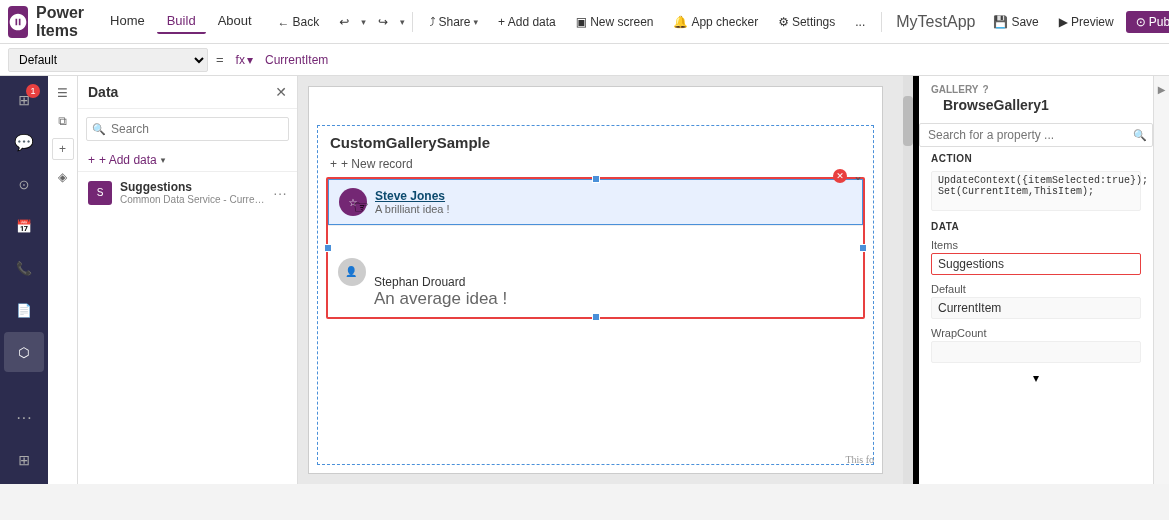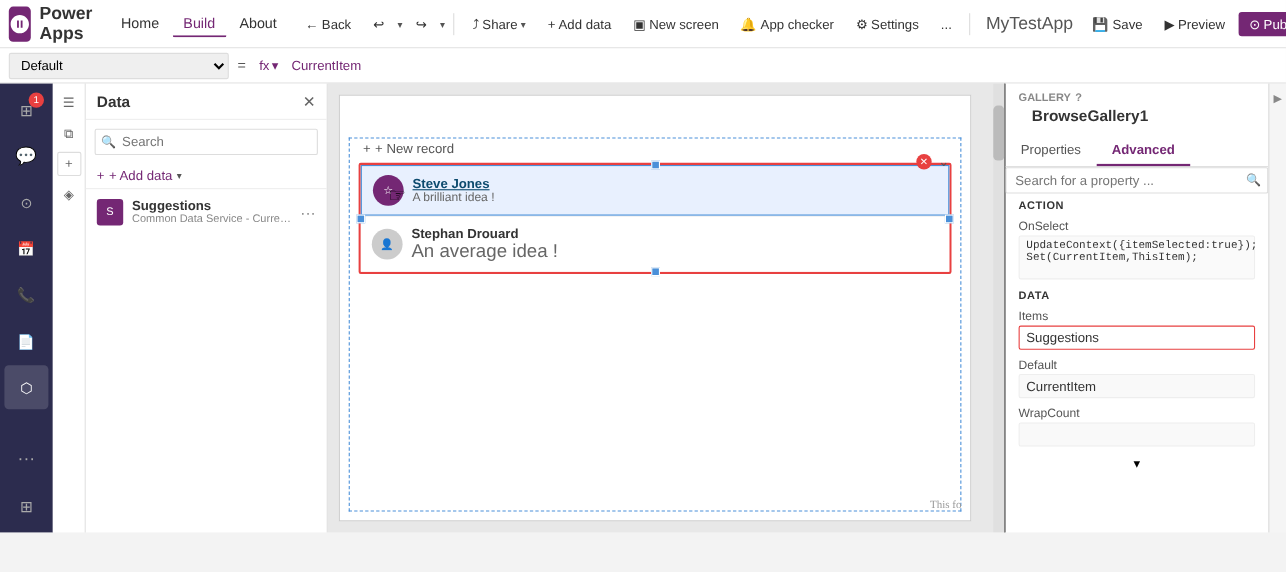--- a/index.html
+++ b/index.html
@@ -46,21 +46,21 @@
     .data-item-info { flex: 1; min-width: 0; }
     .data-item-name { font-size: 12px; font-weight: 600; color: #333; }
     .data-item-sub { font-size: 10px; color: #888; white-space: nowrap; overflow: hidden; text-overflow: ellipsis; }
     .data-item-more { color: #888; font-size: 14px; cursor: pointer; }
 
     
     .canvas-area { flex: 1; background: #e8e8e8; position: relative; overflow: hidden; }
     .dashed-border { position: absolute; border: 1px dashed #4a90d9; pointer-events: none; }
 
     
-    .right-panel { width: 240px; background: #fff; border-left: 1px solid #000000; display: flex; flex-direction: column; overflow-y: auto; }
+    .right-panel { width: 240px; background: #fff; border-left: 6px solid #000000; display: flex; flex-direction: column; overflow-y: auto; }
     .right-panel-header { padding: 8px 12px 4px; }
     .gallery-label { font-size: 10px; color: #888; font-weight: 600; text-transform: uppercase; display: flex; align-items: center; gap: 4px; }
     .gallery-name { font-size: 14px; font-weight: 600; color: #333; padding: 2px 12px 6px; }
     .panel-tabs { display: flex; border-bottom: 1px solid #ddd; }
     .panel-tab { padding: 6px 14px; font-size: 12px; color: #555; cursor: pointer; border-bottom: 2px solid transparent; }
     .panel-tab.active { color: #742774; border-bottom: 2px solid #742774; font-weight: 600; }
     .panel-search { margin: 0; position: relative; }
     .panel-search input { width: 100%; border: 1px solid #ddd; border-radius: 2px; padding: 4px 24px 4px 8px; font-size: 12px; outline: none; }
     .panel-search-icon { position: absolute; right: 6px; top: 50%; transform: translateY(-50%); color: #888; font-size: 11px; }
     .section-label { font-size: 10px; font-weight: 700; color: #333; padding: 6px 12px 3px; text-transform: uppercase; letter-spacing: 0.5px; }
@@ -74,21 +74,21 @@
   </style>
 </head>
 <body>
 
 <div class="top-nav">
   <div class="app-logo">
     <svg viewBox="0 0 24 24">
         <path d="M12 2C6.48 2 2 6.48 2 12s4.48 10 10 10 10-4.48 10-10S17.52 2 12 2zm-1 14H9V8h2v8zm4 0h-2V8h2v8z"></path>
       </svg>
   </div>
-  <span class="app-name">Power Apps</span>
+  <span class="app-name">Power Items</span>
   <div class="nav-links">
     <span class="nav-link">Home</span>
     <span class="nav-link active">Build</span>
     <span class="nav-link">About</span>
   </div>
   <div class="nav-spacer"></div>
   <div class="top-nav-right">
     <button class="tb-btn">
       <span>←</span>
       <span>Back</span>
@@ -217,20 +217,21 @@
   <div class="canvas-area">
 
     <div class="dashed-border" style="top:140px; left:350px; width:115px; height:1px;"></div>
     <div class="dashed-border" style="top:140px; left:350px; width:1px; height:175px;"></div>
     <div class="dashed-border" style="top:140px; left:465px; width:1px; height:175px;"></div>
     <div class="dashed-border" style="top:315px; left:350px; width:115px; height:1px;"></div>
 
     <div style="position:absolute; top:10px; left:10px; right:30px; bottom:10px; background:#fff; border:1px solid #ccc;">
 
       <div style="position:absolute; top:30px; left:0; right:0; bottom:0; border: 1px dashed #4a90d9; margin:8px;">
+        <div style="padding: 8px 12px 4px; font-size:15px; font-weight:600; color:#333;">CustomGallerySample</div>
 
         <div style="display:flex;align-items:center;gap:4px;padding:2px 12px;font-size:12px;color:#555;">
           <span>+</span>
           <span>+ New record</span>
         </div>
 
         <div style="border:2px solid #e84040; margin:4px 8px; border-radius:2px; position:relative;">
 
           <div style="position:absolute;top:-4px;left:50%;width:8px;height:8px;background:#4a90d9;border:1px solid #fff;transform:translateX(-50%);z-index:10;"></div>
           <div style="position:absolute;top:50%;right:-4px;width:8px;height:8px;background:#4a90d9;border:1px solid #fff;transform:translateY(-50%);z-index:10;"></div>
@@ -251,21 +252,21 @@
             </div>
 
             <div style="position:absolute;left:24px;top:18px;font-size:18px;line-height:1;pointer-events:none;">☞</div>
           </div>
 
           <div style="display:flex;align-items:center;gap:8px;padding:8px 10px;background:#fff;cursor:pointer;border-top:1px solid #eee;">
             <div style="width:28px;height:28px;border-radius:50%;background:#ccc;display:flex;align-items:center;justify-content:center;flex-shrink:0;">
               <span style="font-size:10px;color:#888;">👤</span>
             </div>
             <div>
-              <div style="font-size:12px;font-weight:700;color:#333;">Stephan Drouard</div>
+              <div style="font-size:12px;font-weight:400;color:#333;margin-top:41px;">Stephan Drouard</div>
               <div style="font-size:17px;color:#666;">An average idea !</div>
             </div>
           </div>
         </div>
       </div>
 
       <div style="position:absolute;top:8px;left:8px;right:8px;display:flex;align-items:center;justify-content:space-between;">
         
       </div>
 
@@ -278,32 +279,27 @@
   </div>
 
   <div class="right-panel">
     <div class="right-panel-header">
       <div class="gallery-label">
         <span>GALLERY</span>
         <span style="cursor:pointer;">?</span>
       </div>
       <div class="gallery-name">BrowseGallery1</div>
     </div>
-    <div class="panel-tabs">
-      <div class="panel-tab">Properties</div>
-      <div class="panel-tab active">Advanced</div>
-    </div>
     <div class="panel-search">
       <input type="text" placeholder="Search for a property ..." style="">
       <span class="panel-search-icon">🔍</span>
     </div>
 
     <div class="section-label">ACTION</div>
     <div class="property-row">
-      <div class="property-label">OnSelect</div>
       <div class="property-value code" style="white-space:pre-wrap;min-height:40px;font-size:10px;">UpdateContext({itemSelected:true});
 Set(CurrentItem,ThisItem);</div>
     </div>
 
     <div class="section-label">DATA</div>
     <div class="property-row">
       <div class="property-label">Items</div>
       <div class="property-value highlighted">Suggestions</div>
     </div>
     <div class="property-row">

